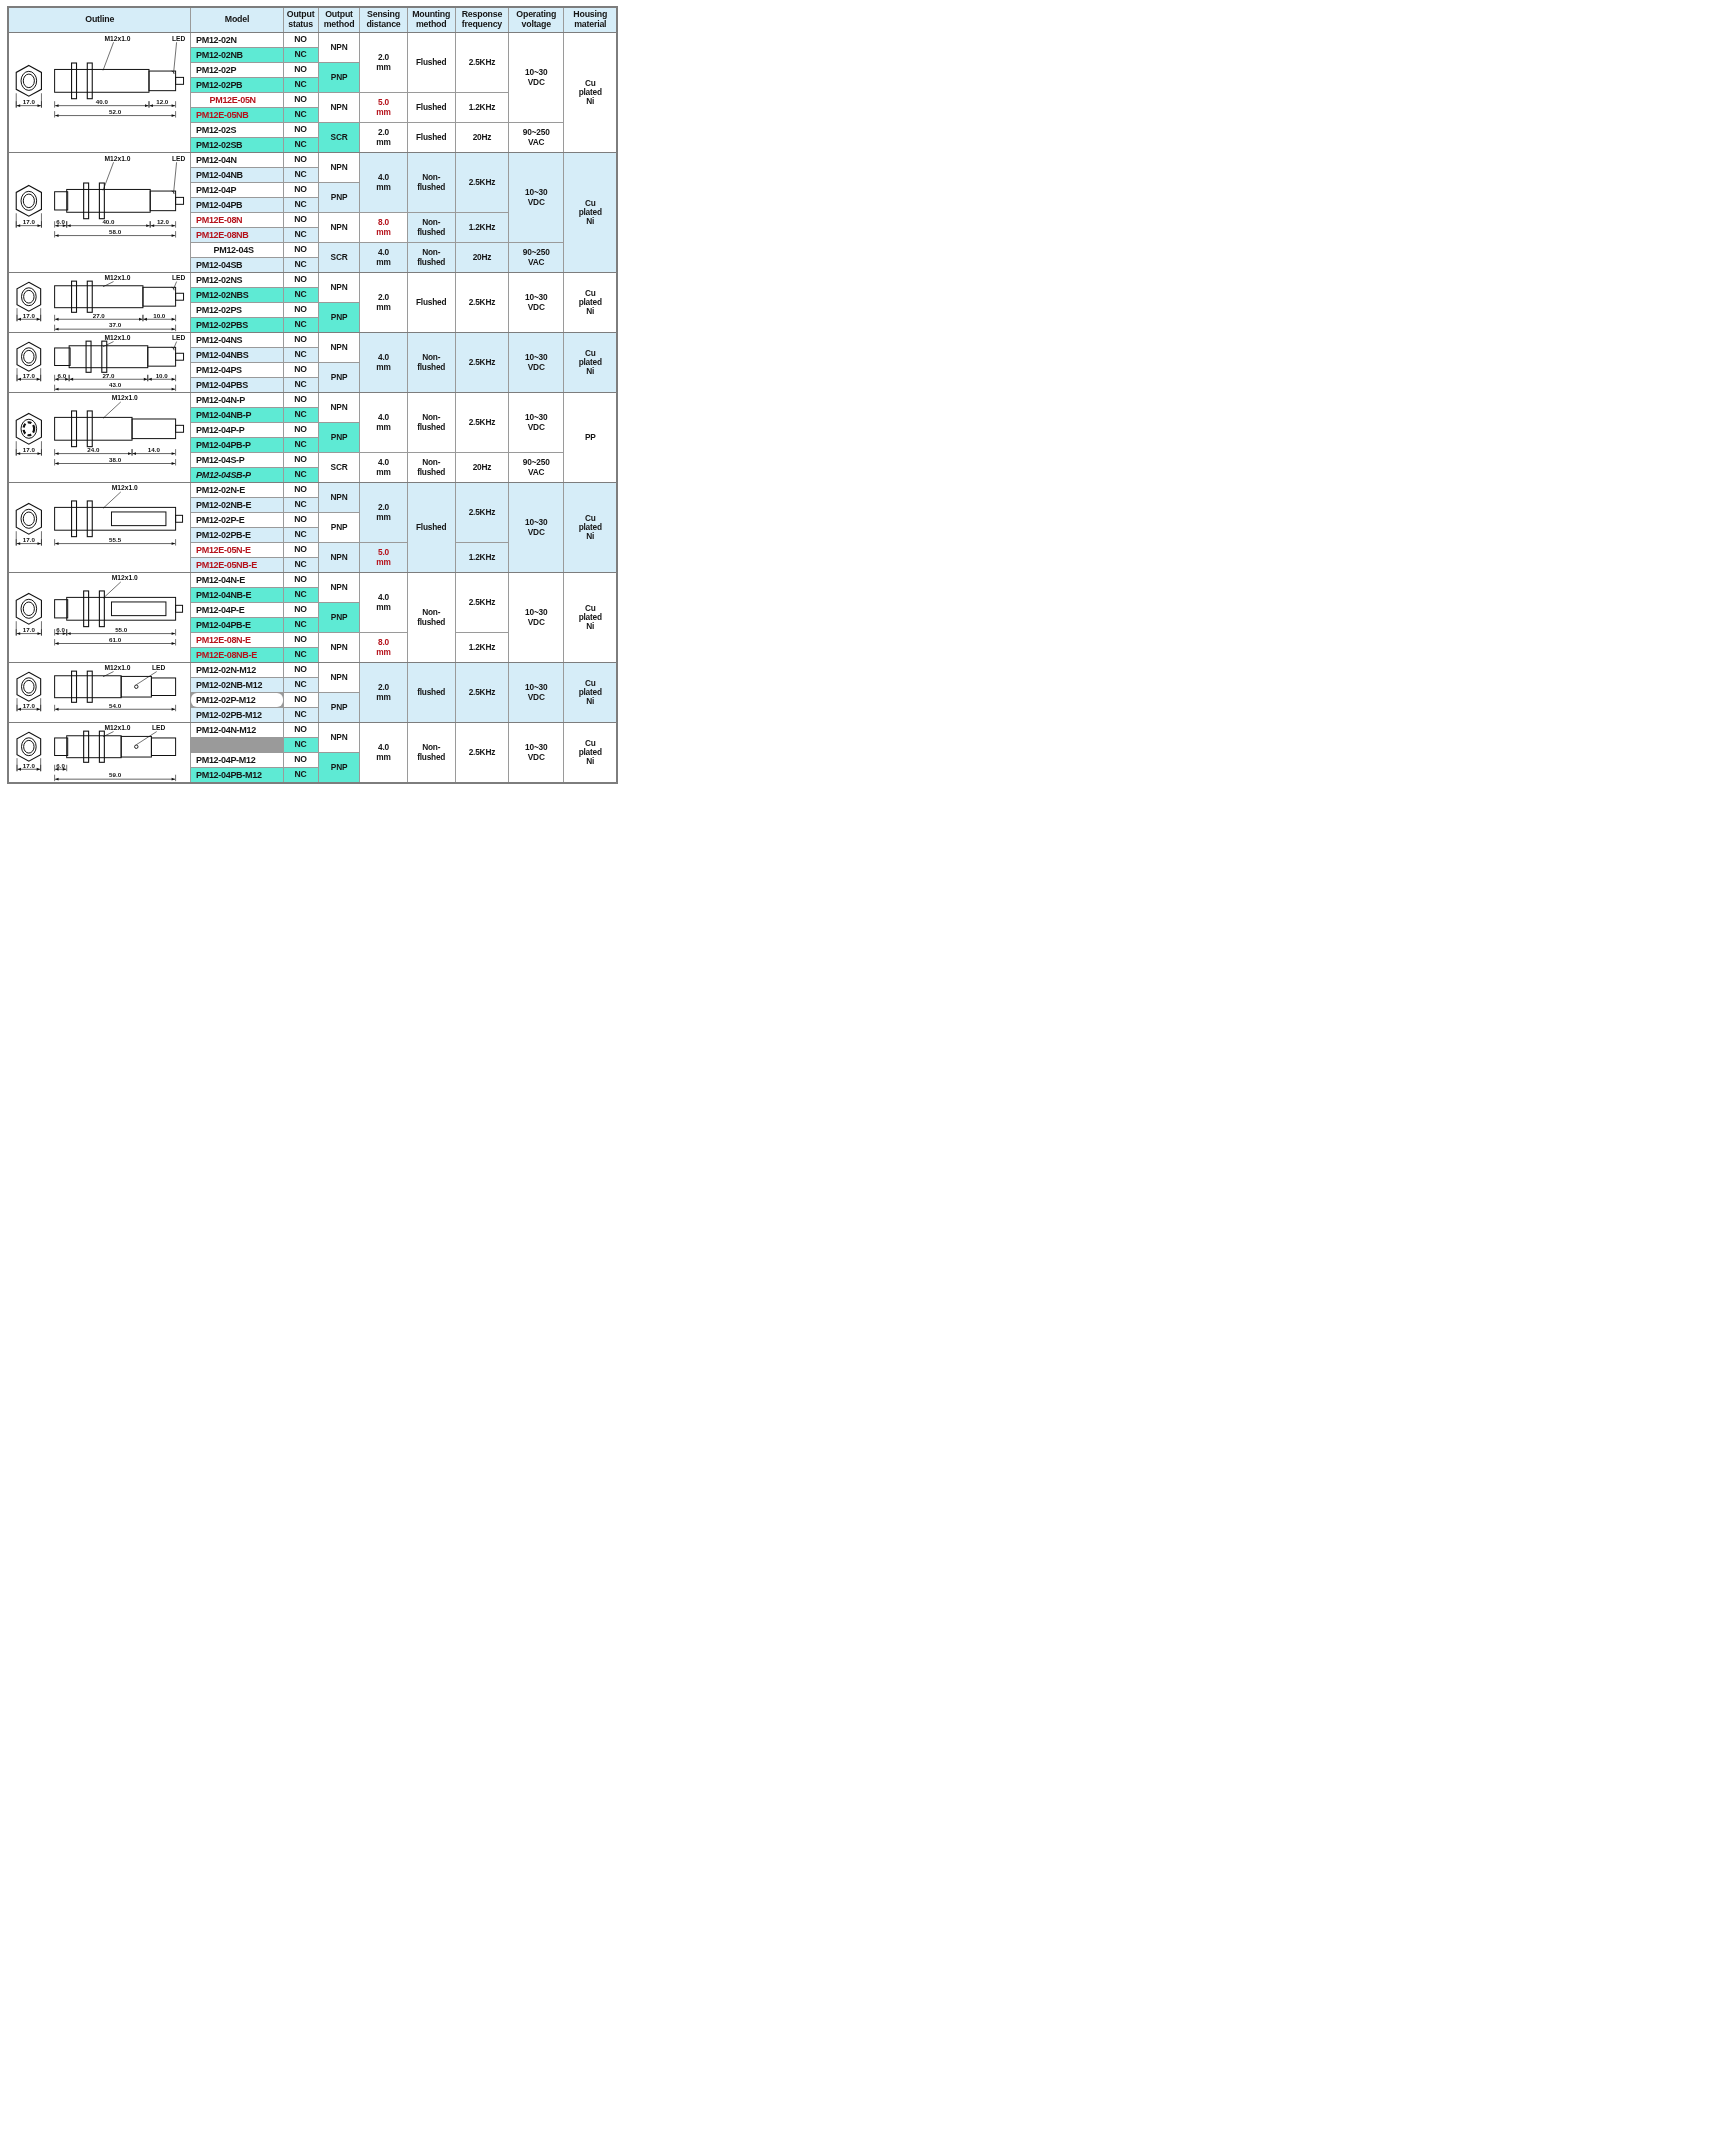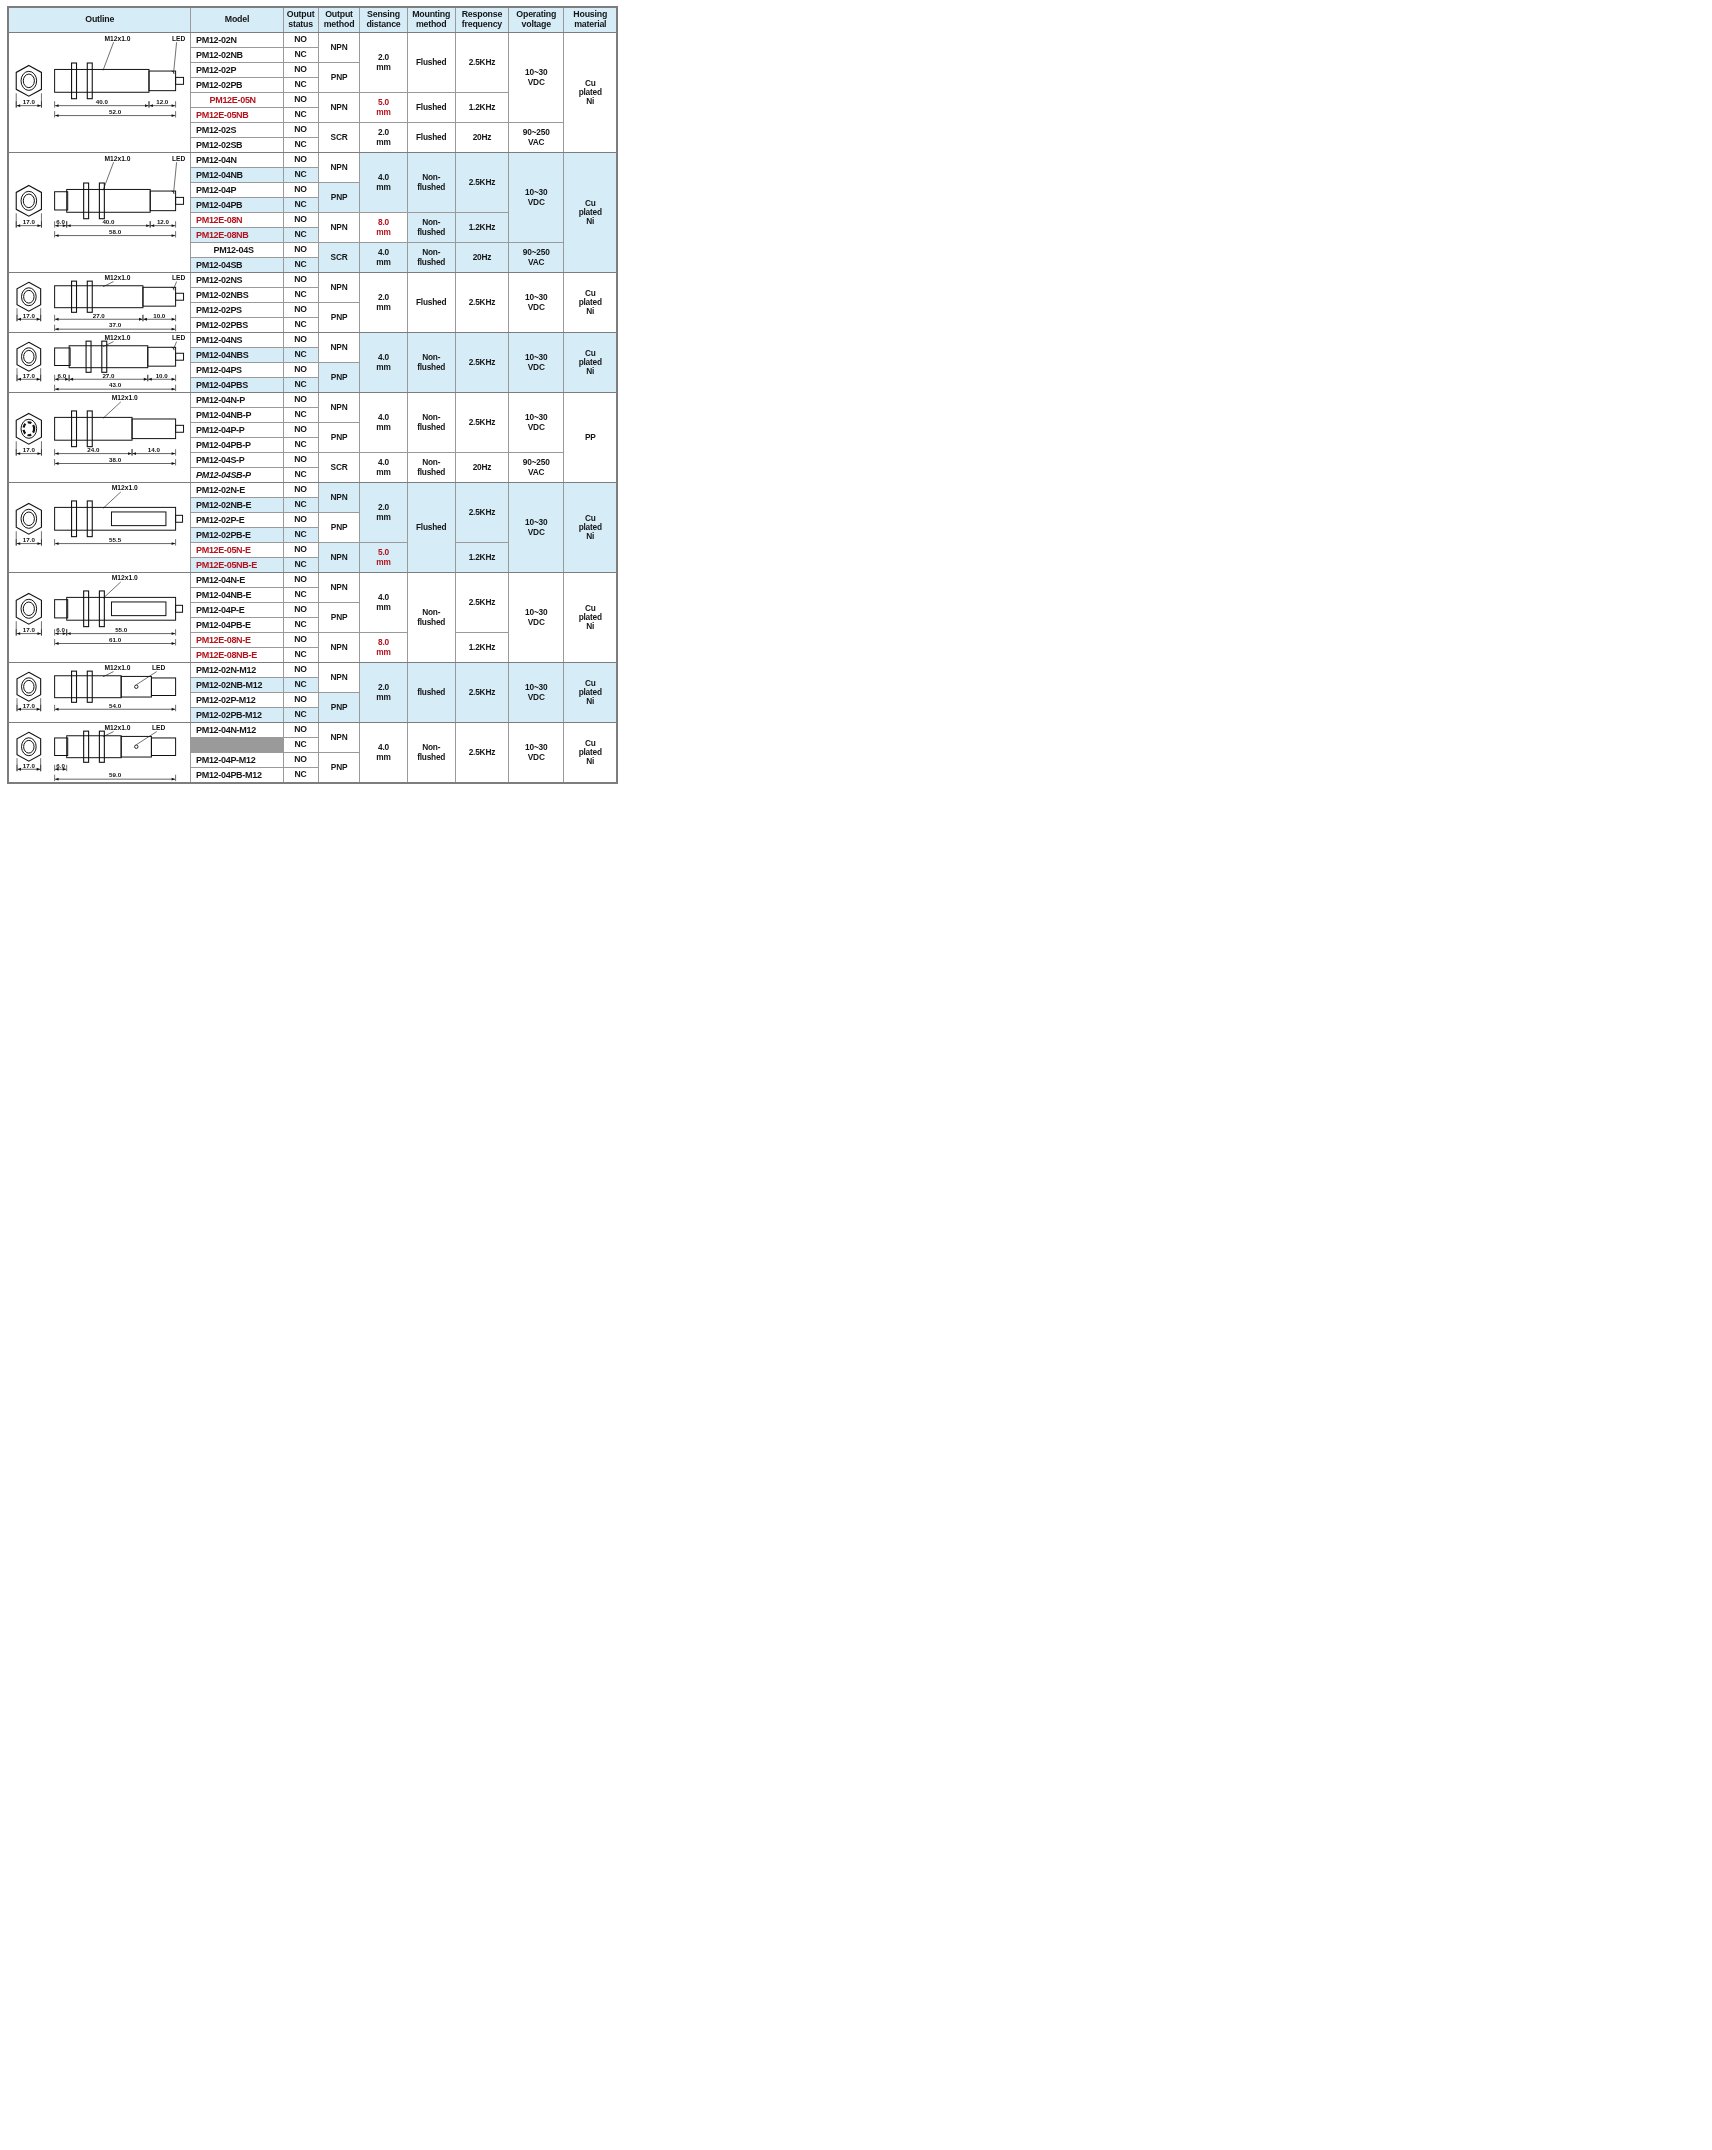--- a/index.html
+++ b/index.html
@@ -17,21 +17,21 @@
   .cell{
     background:#fff;display:flex;align-items:center;justify-content:center;
     font-weight:bold;color:#151515;white-space:pre-line;text-align:center;
     line-height:1.12;overflow:hidden;
   }
   .hdr .cell{background:#d6edf8;font-size:8.8px;letter-spacing:-0.2px;}
   .cell.model{justify-content:flex-start;padding-left:4.5px;font-size:9px;letter-spacing:-0.3px;text-align:left;}
   .cell.status{font-size:8.6px;}
   .cell.mid{font-size:8.3px;letter-spacing:-0.2px;}
   .bg-w{background:#ffffff;}
-  .bg-g{background:#ffffff;}
+  .bg-g{background:#5eead4;}
   .bg-b{background:#d6edf8;}
   .red{color:#b5121b;}
   .cell.outline{background:#fff;padding:0;}
   .cell.outline svg{display:block;}
   svg text{font-family:"Liberation Sans",sans-serif;font-weight:bold;fill:#111;}
   svg .ln{stroke:#111;fill:none;}
 </style>
 </head>
 <body>
 
@@ -662,21 +662,21 @@
             <line x1="63.861999999999995" y1="82.988" x2="63.861999999999995" y2="95.988" class="ln" stroke-width="1.2"></line>
             <line x1="17.138" y1="91.988" x2="62.861999999999995" y2="91.988" class="ln" stroke-width="1.3"></line>
             <polygon points="17.138,91.988 24.138,89.188 24.138,94.788" fill="#111"></polygon>
             <polygon points="62.861999999999995,91.988 55.861999999999995,89.188 55.861999999999995,94.788" fill="#111"></polygon>
             <text x="40" y="88.488" text-anchor="middle" font-size="12.5">17.0</text>
           </svg></div>
         <div class="cell model bg-w" style="grid-area: 1 / 2;">PM12-02N-M12</div>
         <div class="cell status bg-w" style="grid-area: 1 / 3;">NO</div>
         <div class="cell model bg-b" style="grid-area: 2 / 2;">PM12-02NB-M12</div>
         <div class="cell status bg-b" style="grid-area: 2 / 3;">NC</div>
-        <div class="cell model bg-w" style="grid-area: 3 / 2;">PM12-02P-M12</div>
+        <div class="cell model bg-w" style="grid-area: 3 / 2; border-radius: 6px;">PM12-02P-M12</div>
         <div class="cell status bg-w" style="grid-area: 3 / 3;">NO</div>
         <div class="cell model bg-b" style="grid-area: 4 / 2;">PM12-02PB-M12</div>
         <div class="cell status bg-b" style="grid-area: 4 / 3;">NC</div>
         <div class="cell mid bg-w" style="grid-area: 1 / 4 / span 2;">NPN</div>
         <div class="cell mid bg-b" style="grid-area: 3 / 4 / span 2;">PNP</div>
         <div class="cell mid bg-b" style="grid-area: 1 / 5 / span 4;">2.0
 mm</div>
         <div class="cell mid bg-b" style="grid-area: 1 / 6 / span 4;">flushed</div>
         <div class="cell mid bg-b" style="grid-area: 1 / 7 / span 4;">2.5KHz</div>
         <div class="cell mid bg-b" style="grid-area: 1 / 8 / span 4;">10~30

